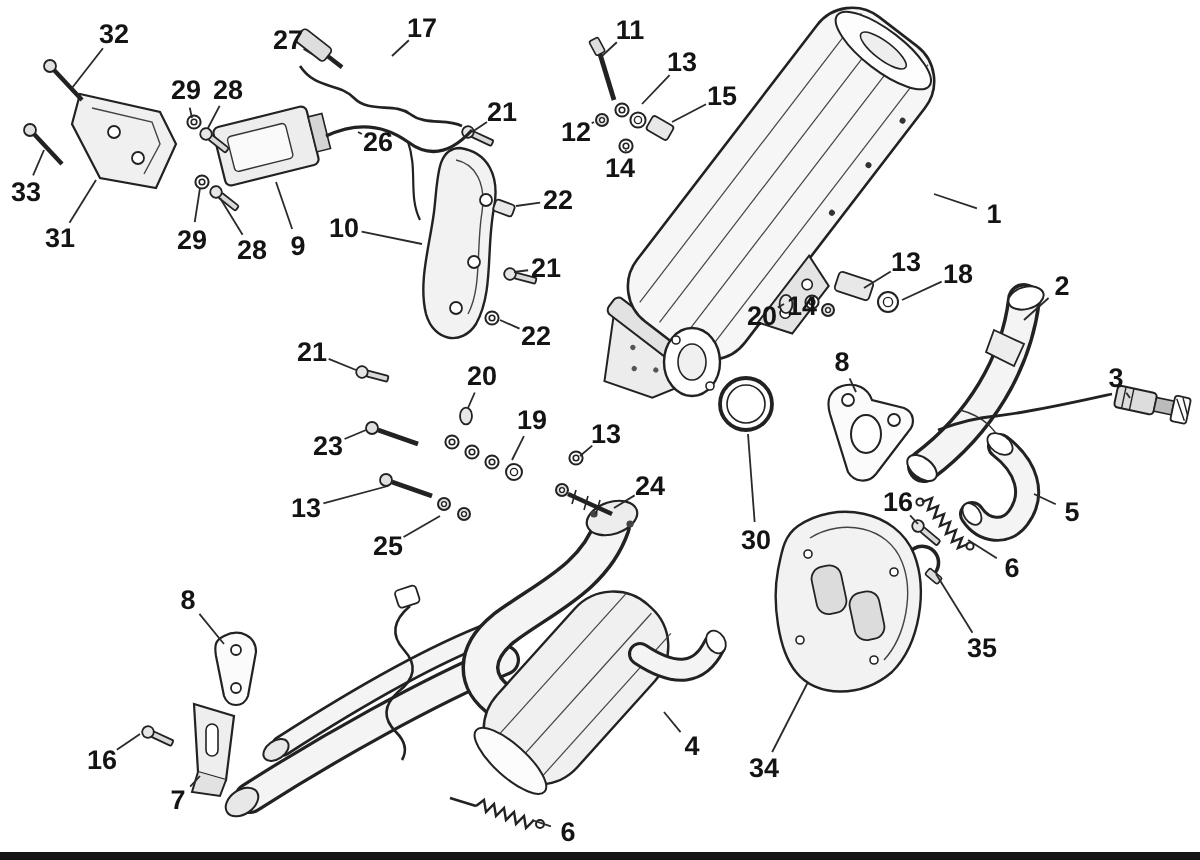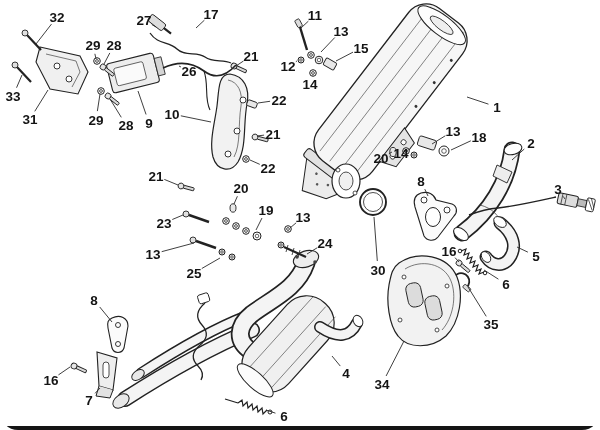--- a/index.html
+++ b/index.html
@@ -1,17 +1,17 @@
 <!DOCTYPE html>
 <html><head>
 <meta charset="utf-8">
 <style>
   html,body{margin:0;padding:0;background:#ffffff;}
   .stage{position:relative;width:600px;height:430px;background:#ffffff;overflow:hidden;
-         font-family:"Liberation Sans",sans-serif;border-radius:18px;}
+         font-family:"Liberation Sans",sans-serif;}
   svg{display:block;}
   .part-num{font-family:"Liberation Sans",sans-serif;font-size:13.5px;font-weight:700;
             fill:#141414;text-anchor:middle;dominant-baseline:central;}
   .leader{stroke:#2a2a2a;stroke-width:0.9;}
 </style>
 </head>
 <body>
 
 <div class="stage">
 <svg width="600" height="430" viewBox="0 0 600 430">

